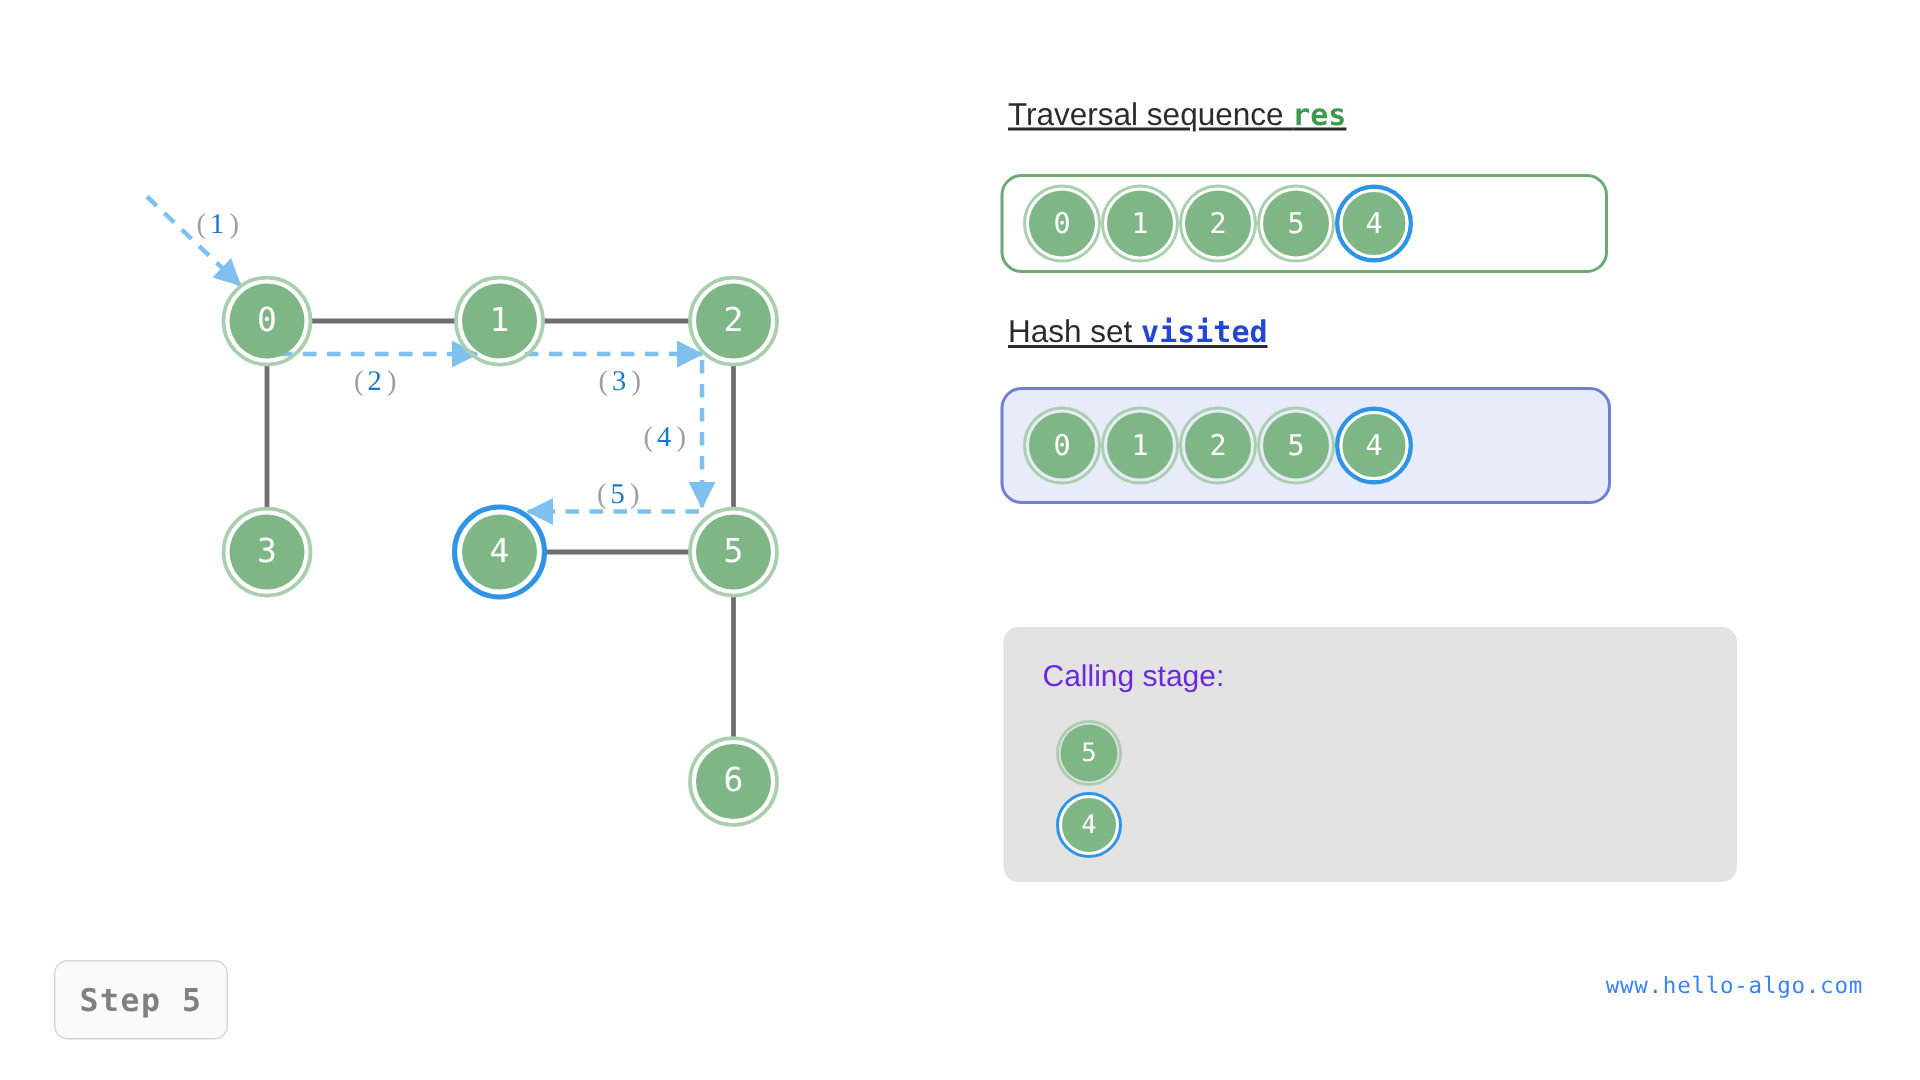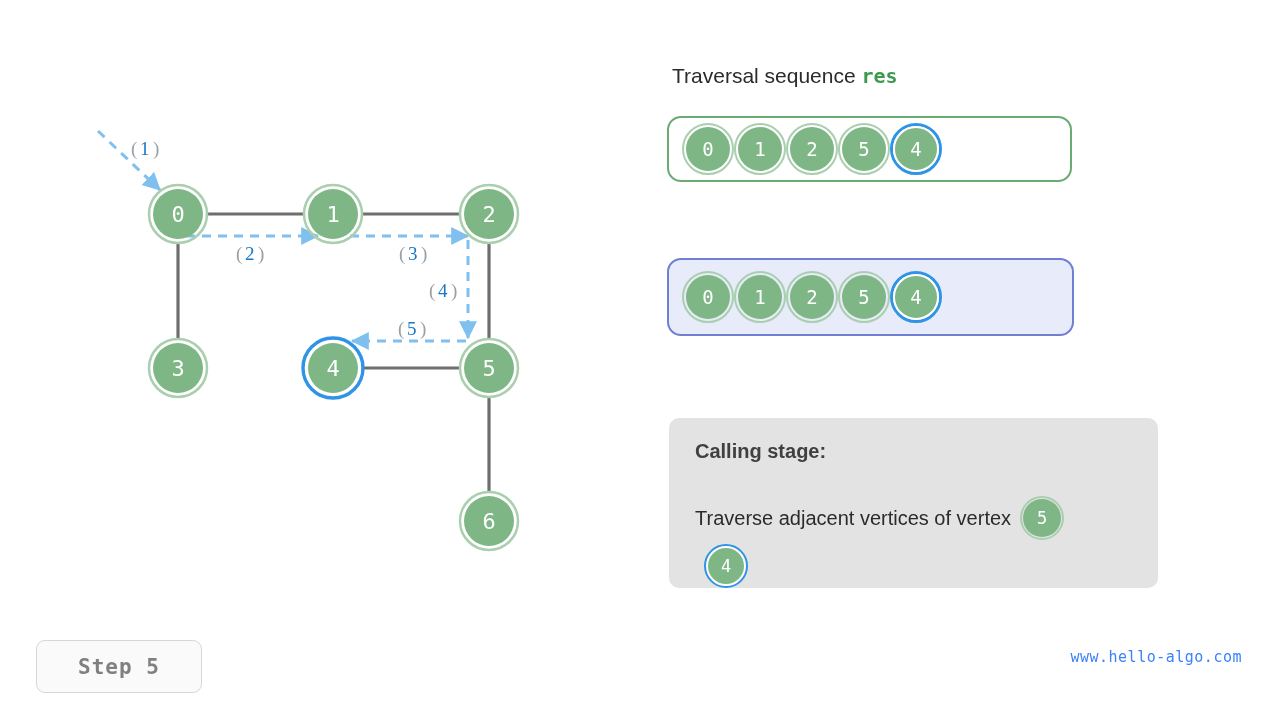--- a/index.html
+++ b/index.html
@@ -33,20 +33,21 @@
   }
 
   
   #right-panel { position: absolute; left: 660px; top: 0; width: 620px; height: 720px; }
 
   .section-heading {
     font-size: 21px;
     color: #2b2b2b;
     font-family: "Liberation Sans", sans-serif;
     white-space: nowrap;
+    text-decoration: underline;
   }
   .code-green {
     font-family: "DejaVu Sans Mono", monospace;
     font-weight: bold;
     color: #3c9a4e;
     font-size: 20px;
   }
   .code-blue {
     font-family: "DejaVu Sans Mono", monospace;
     font-weight: bold;
@@ -113,44 +114,44 @@
   #calling-stage {
     position: absolute;
     left: 9px; top: 418px;
     width: 489px; height: 170px;
     background: #e3e3e3;
     border-radius: 10px;
     padding: 22px 26px;
   }
   #calling-stage-title {
     font-size: 20px;
-    font-weight: bold;
-    color: #404040;
-    margin-bottom: 36px;
+    font-weight: normal;
+    color: #6d28d9;
+    margin-bottom: 20px;
   }
   .stage-line {
     display: flex;
     align-items: center;
     font-size: 20px;
     color: #2b2b2b;
     margin-bottom: 10px;
     white-space: nowrap;
   }
   .stage-line .chip {
     width: 38px; height: 38px;
     font-size: 17px;
     margin-left: 12px;
   }
   .stage-line .chip::before { left: -3px; top: -3px; right: -3px; bottom: -3px; }
 
   
   #step-badge {
     position: absolute;
     left: 36px; top: 640px;
-    width: 166px; height: 53px;
+    width: 116px; height: 53px;
     border: 1px solid #d7d7d7;
     border-radius: 9px;
     background: #fafafa;
     display: flex; align-items: center; justify-content: center;
     font-family: "DejaVu Sans Mono", monospace;
     font-size: 21px;
     font-weight: bold;
     color: #808080;
     letter-spacing: 1px;
   }
@@ -284,20 +285,23 @@
           </div>
         <div class="chip">
             <span>5</span>
           </div>
         <div class="chip hl">
             <span>4</span>
           </div>
       </div>
     </div>
 
+    <div id="heading-visited" class="section-heading">
+      <span>Hash set </span><span class="code-blue">visited</span>
+    </div>
 
     <div id="visited-box">
       <div class="chip-row">
         <div class="chip">
             <span>0</span>
           </div>
         <div class="chip">
             <span>1</span>
           </div>
         <div class="chip">
@@ -309,21 +313,20 @@
         <div class="chip hl">
             <span>4</span>
           </div>
       </div>
     </div>
 
     <div id="calling-stage">
       <div id="calling-stage-title">Calling stage:</div>
 
       <div class="stage-line">
-        <span>Traverse adjacent vertices of vertex</span>
         <span class="chip">
             <span>5</span>
           </span>
       </div>
 
       <div class="stage-line">
         <span class="chip hl">
             <span>4</span>
           </span>
       </div>

